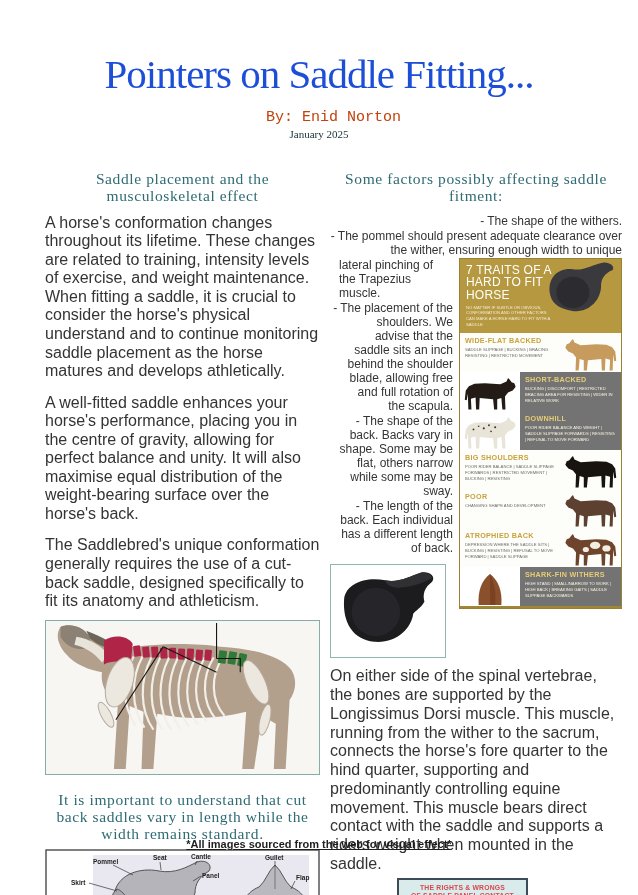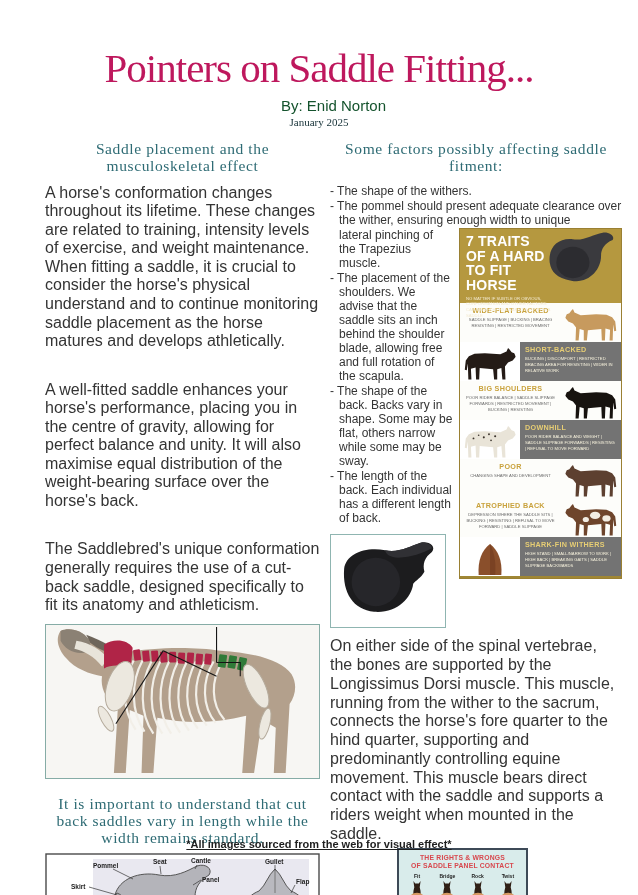--- a/index.html
+++ b/index.html
@@ -1,49 +1,49 @@
 <!DOCTYPE html>
 <html><head>
 <meta charset="utf-8">
 <style>
   html,body{margin:0;padding:0;background:#ffffff;}
   .page{position:relative;width:638px;height:895px;background:#ffffff;overflow:hidden;
         font-family:"Liberation Sans",sans-serif;color:#3b3b3b;}
   
   .hd{ text-align:center;padding-top:40px;}
-  .title{font-family:"Liberation Serif",serif;font-weight:400;font-size:41px;color:#be185d;
-         letter-spacing:-1px;line-height:1;margin:8px;}
-  .byline{font-family:Liberation Sans, sans-serif;font-size:15px;color:#14532d;margin-top:7px;margin-left:29px;}
+  .title{font-family:"Liberation Serif",serif;font-weight:400;font-size:41px;color:#1d4ed8;
+         letter-spacing:-1px;line-height:1;margin:14px;}
+  .byline{font-family:Liberation Mono, monospace;font-size:15px;color:#c2410c;margin-top:7px;margin-left:29px;}
   .date{font-family:"Liberation Serif",serif;font-size:11px;color:#163238;margin-top:2px;}
   
   .cols{display:flex;margin-top:12px;padding-left:45px;gap:10px;}
   .colL{width:275px;flex:none;}
   .colR{width:292px;flex:none;}
   .h2t{font-family:"Liberation Serif",serif;color:#2e6b74;font-weight:400;font-size:15.5px;
-       letter-spacing:.6px;text-align:center;line-height:1.12;margin:0 0 9px 0;}
+       letter-spacing:.6px;text-align:center;line-height:1.12;margin:18px 0 9px 0;}
   .body-txt{font-size:16px;line-height:1.16;color:#343434;}
   .p0{margin:0;}
-  .gap{margin-top:30px;}
+  .gap{margin-top:13px;}
   
   .skel{margin-top:9px;width:275px;height:155px;border:1px solid #86aca6;box-sizing:border-box;background:#f7f6f3;}
   .h2b{margin-top:16px;margin-bottom:6px;}
   
   .sdlbox{width:275px;height:188px;box-sizing:border-box;}
   
   .bullets{font-size:12px;line-height:1.17;color:#343434;}
-  .bul{padding-left:9px;text-indent:-9px;margin-bottom:1px;}
+  .bul{padding-left:9px;text-indent:-9px;margin-bottom:1px;text-align:right;}
   .cont{padding-left:9px;text-indent:0;margin-bottom:1px;}
   .traits{float:right;width:163px;height:351px;margin:0 0 4px 6px;background:#b5983f;
           border:1px solid #9a8033;box-sizing:border-box;display:flex;flex-direction:column;overflow:hidden;}
   .t-header{position:relative;height:64px;flex:none;padding:5px 6px;box-sizing:content-box;color:#fff;}
-  .t-title{font-size:14px;font-weight:bold;line-height:1.05;width:86px;letter-spacing:.2px;}
+  .t-title{font-size:12px;font-weight:normal;line-height:1.05;width:86px;letter-spacing:.2px;}
   .t-sub{font-size:4.2px;margin-top:3px;width:84px;line-height:1.35;color:#f3ead0;}
   .t-saddle{position:absolute;top:2px;right:1px;width:76px;height:58px;}
   .t-row{height:39px;flex:none;display:flex;overflow:hidden;}
-  .t-row.white{background:#fdfdfa;text-align:center;}
+  .t-row.white{background:#fdfdfa;}
   .t-row.gold{background:#737373;}
   .t-text{flex:1;padding:4px 5px;overflow:hidden;}
   .t-heading{font-size:7.2px;font-weight:bold;letter-spacing:.3px;}
   .white .t-heading{color:#c9a23c;}
   .gold .t-heading{color:#e6cd74;}
   .t-caption{font-size:4.2px;line-height:1.4;margin-top:2px;}
   .white .t-caption{color:#6b6b6b;}
   .gold .t-caption{color:#f7f2dd;}
   .t-horse{width:60px;flex:none;display:flex;align-items:flex-end;justify-content:center;overflow:hidden;}
   .gold .t-horse{background:#fff;}
@@ -267,49 +267,49 @@
               <svg viewBox="0 0 100 64" class="flip">
                   <use href="#horse" fill="#241b16"></use>
                 </svg>
             </div>
             <div class="t-text">
               <div class="t-heading">SHORT-BACKED</div>
               <div class="t-caption">BUCKING | DISCOMFORT | RESTRICTED BRACING AREA FOR RESISTING | WIDER IN RELATIVE WORK</div>
             </div>
           </div>
 
-          <div class="t-row white">
-            <div class="t-text">
-              <div class="t-heading">BIG SHOULDERS</div>
-              <div class="t-caption">POOR RIDER BALANCE | SADDLE SLIPPAGE FORWARDS | RESTRICTED MOVEMENT | BUCKING | RESISTING</div>
-            </div>
-            <div class="t-horse">
-              <svg viewBox="0 0 100 64">
-                  <use href="#horse" fill="#17130f"></use>
-                </svg>
-            </div>
-          </div>
-
           <div class="t-row gold">
             <div class="t-horse">
               <svg viewBox="0 0 100 64" class="flip">
                 <use href="#horse" fill="#e9e4d8"></use>
                 <g fill="#3a322b">
                   <circle cx="40" cy="20" r="2"></circle>
                     <circle cx="52" cy="16" r="1.8"></circle>
                     <circle cx="62" cy="22" r="2"></circle>
                   <circle cx="72" cy="18" r="1.6"></circle>
                     <circle cx="48" cy="28" r="1.6"></circle>
                     <circle cx="82" cy="24" r="1.8"></circle>
                 </g>
               </svg>
             </div>
             <div class="t-text">
               <div class="t-heading">DOWNHILL</div>
               <div class="t-caption">POOR RIDER BALANCE AND WEIGHT | SADDLE SLIPPAGE FORWARDS | RESISTING | REFUSAL TO MOVE FORWARD</div>
+            </div>
+          </div>
+
+          <div class="t-row white">
+            <div class="t-text">
+              <div class="t-heading">BIG SHOULDERS</div>
+              <div class="t-caption">POOR RIDER BALANCE | SADDLE SLIPPAGE FORWARDS | RESTRICTED MOVEMENT | BUCKING | RESISTING</div>
+            </div>
+            <div class="t-horse">
+              <svg viewBox="0 0 100 64">
+                  <use href="#horse" fill="#17130f"></use>
+                </svg>
             </div>
           </div>
 
           <div class="t-row white">
             <div class="t-text">
               <div class="t-heading">POOR</div>
               <div class="t-caption">CHANGING SHAPE AND DEVELOPMENT</div>
             </div>
             <div class="t-horse">
               <svg viewBox="0 0 100 64">

